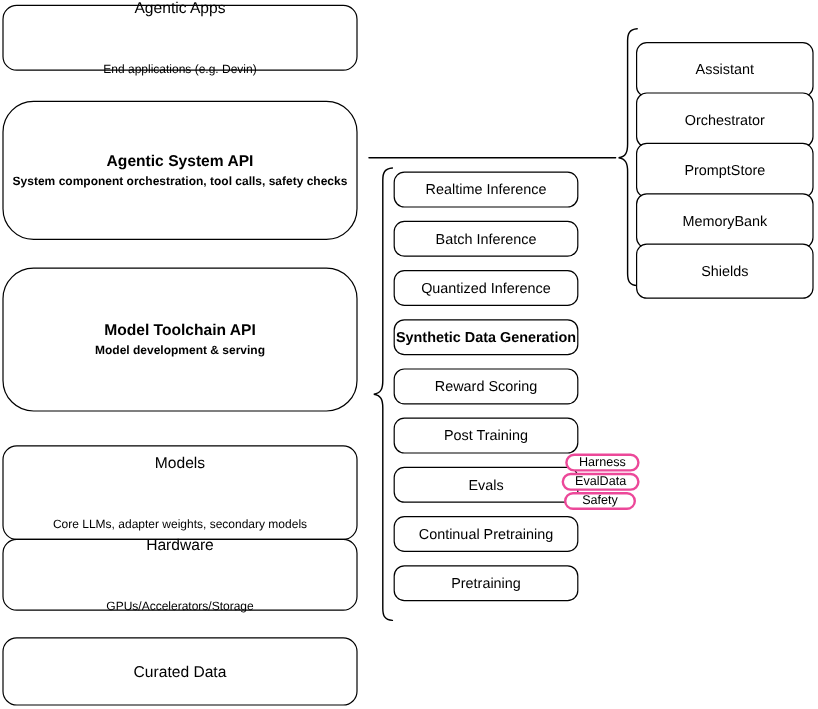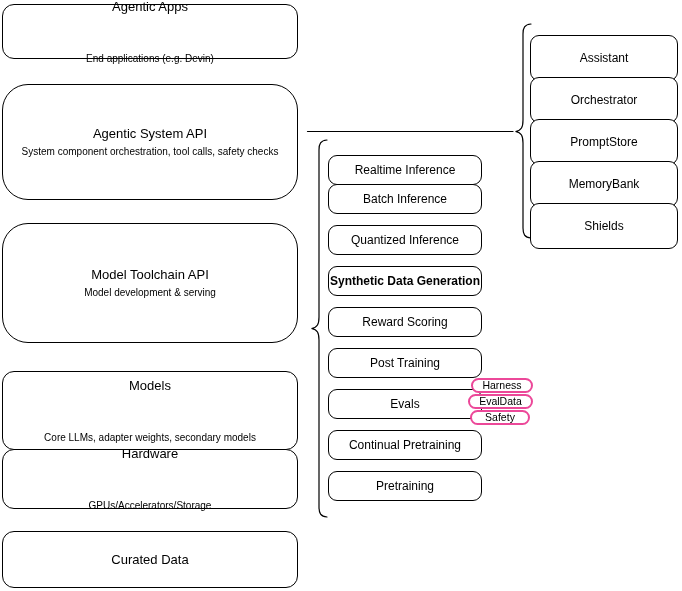--- a/index.html
+++ b/index.html
@@ -30,21 +30,21 @@
     border: 1px solid #000000;
     display: flex;
     flex-direction: column;
     align-items: center;
     justify-content: center;
     text-align: center;
     z-index: 2;
   }
   .lbox { left: 2px; width: 296px; }
   .r12 { border-radius: 12px; gap: 34px; }
-  .r26 { border-radius: 26px; }
+  .r26 { border-radius: 26px; font-weight: bold; }
   .ltitle { font-size: 13px; line-height: 16px; }
   .lsub   { font-size: 10px; line-height: 13px; margin-top: 3px; }
   .mbox {
     left: 328px; width: 154px; height: 30px;
     border-radius: 9px; font-size: 12px;
   }
   .rbox {
     left: 530px; width: 148px; height: 46px;
     border-radius: 9px; font-size: 12px;
   }
@@ -102,21 +102,21 @@
     <div class="lsub">Core LLMs, adapter weights, secondary models</div>
   </div>
   <div class="node lbox r12" style="top:449px;height:60px;">
     <div class="ltitle">Hardware</div>
     <div class="lsub">GPUs/Accelerators/Storage</div>
   </div>
   <div class="node lbox r12" style="top:531px;height:57px;">
     <div class="ltitle">Curated Data</div>
   </div>
 
-  <div class="node mbox" style="top:143px;margin-top:12px;">Realtime Inference</div>
+  <div class="node mbox" style="top:143px;">Realtime Inference</div>
   <div class="node mbox" style="top:184px;">Batch Inference</div>
   <div class="node mbox" style="top:225px;">Quantized Inference</div>
   <div class="node mbox" style="top:266px;font-weight:bold;">Synthetic Data Generation</div>
   <div class="node mbox" style="top:307px;">Reward Scoring</div>
   <div class="node mbox" style="top:348px;">Post Training</div>
   <div class="node mbox" style="top:389px;">Evals</div>
   <div class="node mbox" style="top:430px;">Continual Pretraining</div>
   <div class="node mbox" style="top:471px;">Pretraining</div>
 
   <div class="pill" style="left:471px;top:378px;width:62px;height:15px;">Harness</div>

